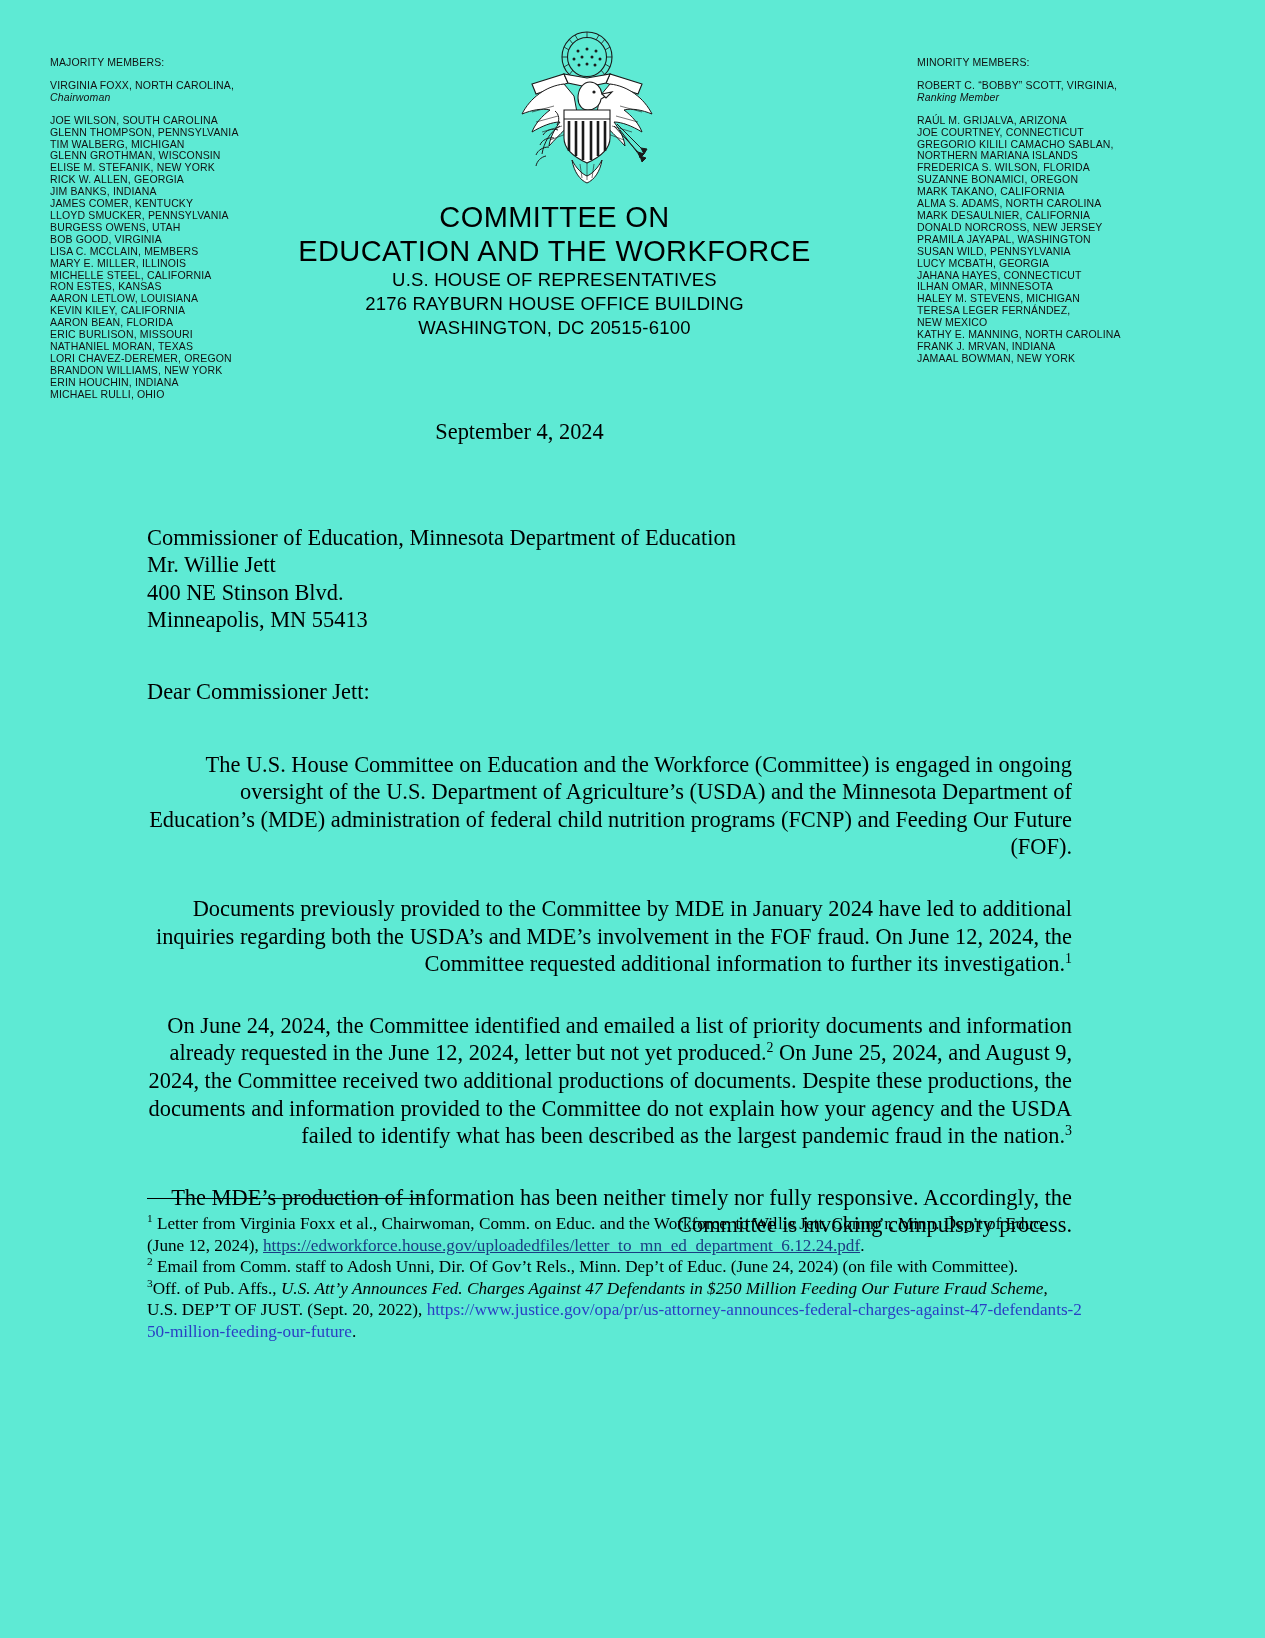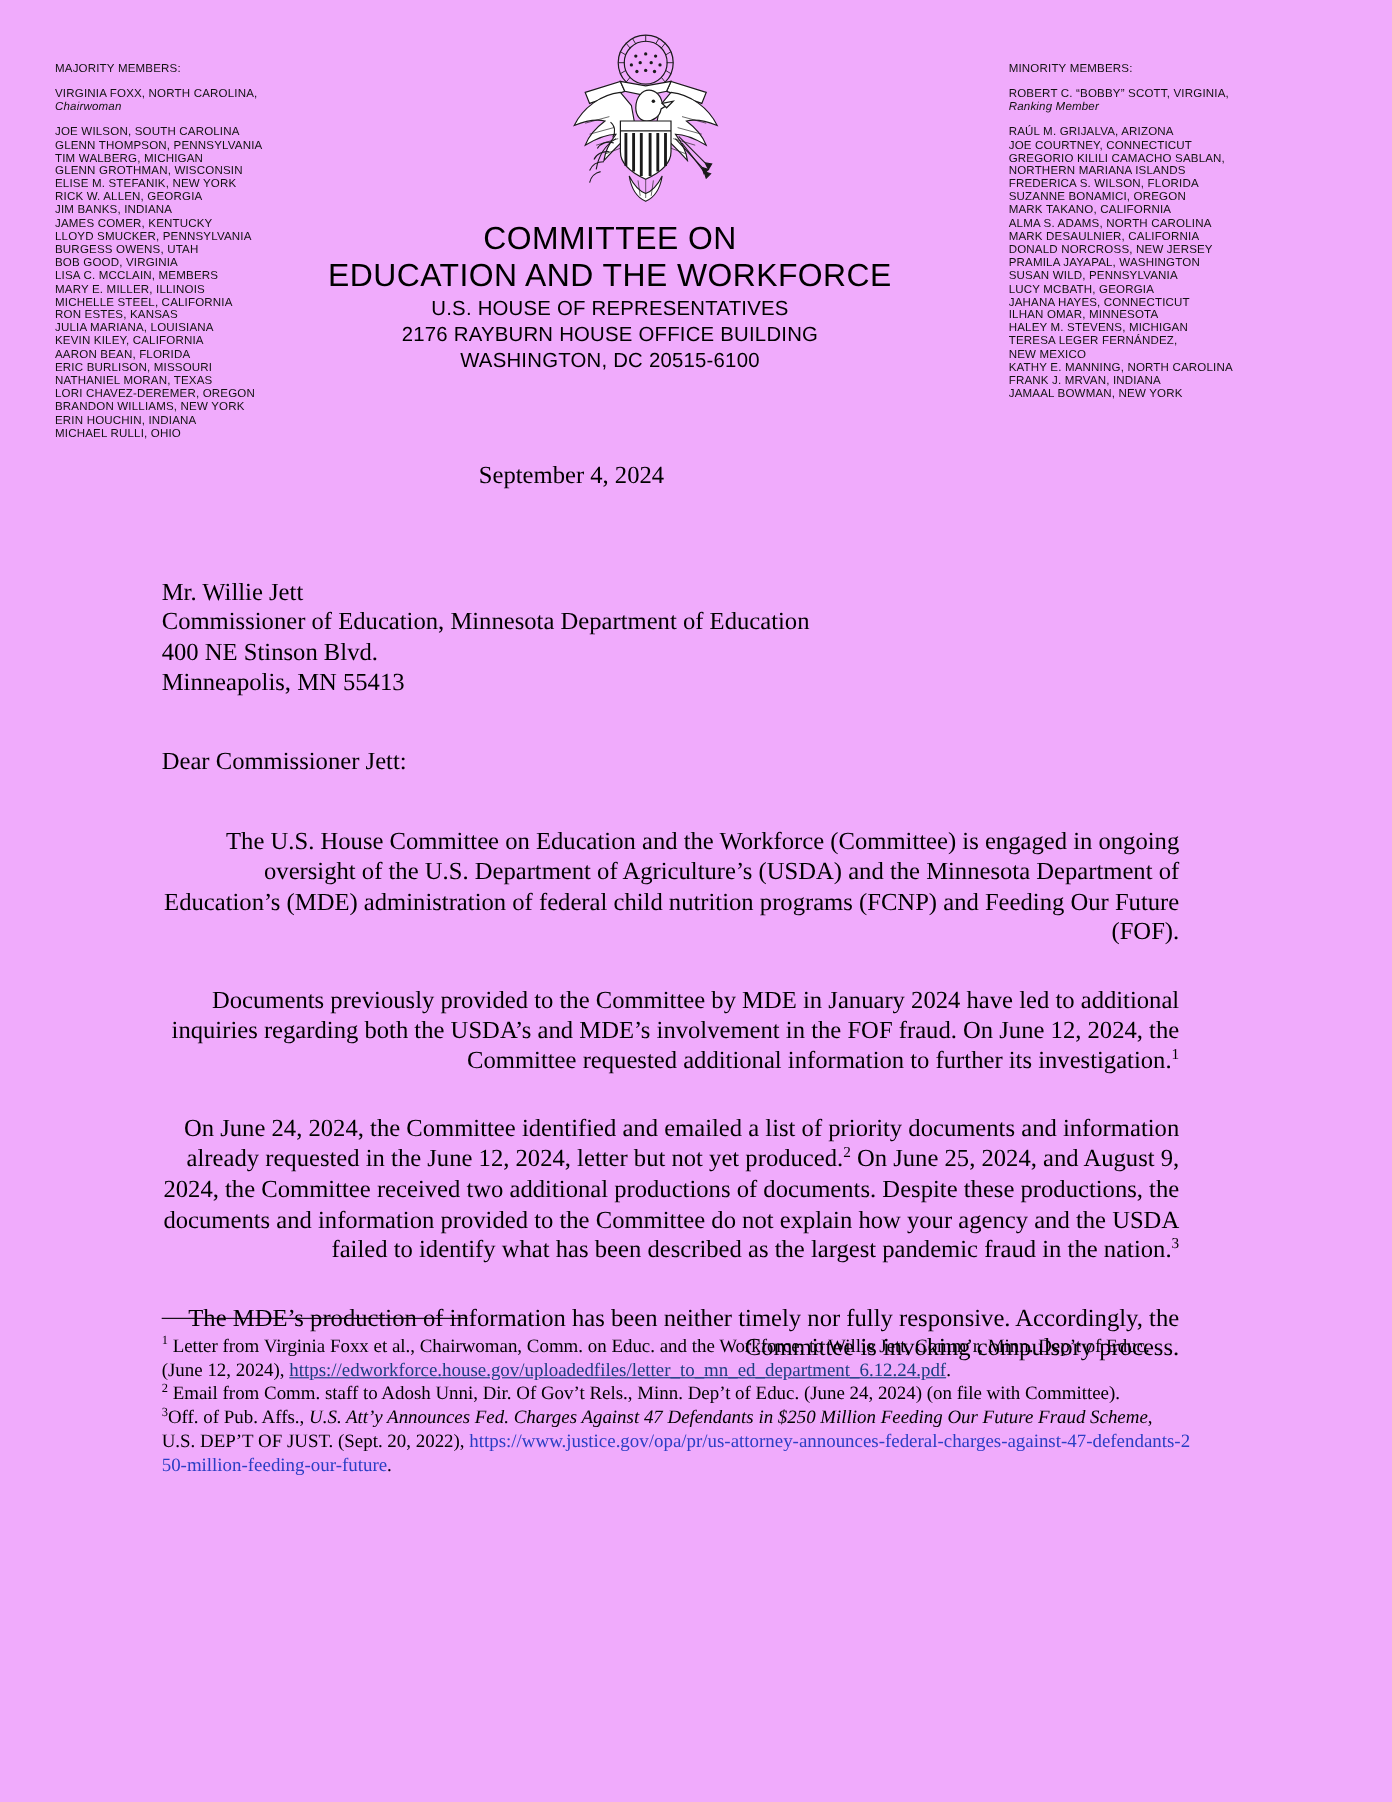--- a/index.html
+++ b/index.html
@@ -8,21 +8,21 @@
     background: #ffffff;
   }
   body {
     font-family: "Liberation Serif", serif;
     color: #000000;
   }
   .page {
     position: relative;
     width: 1265px;
     height: 1638px;
-    background: #f0abfc;
+    background: #5eead4;
     overflow: hidden;
     box-sizing: border-box;
   }
 
   
   .letterhead {
     position: absolute;
     top: 0;
     left: 0;
     width: 1265px;
@@ -167,21 +167,21 @@
         <div>RICK W. ALLEN, GEORGIA</div>
         <div>JIM BANKS, INDIANA</div>
         <div>JAMES COMER, KENTUCKY</div>
         <div>LLOYD SMUCKER, PENNSYLVANIA</div>
         <div>BURGESS OWENS, UTAH</div>
         <div>BOB GOOD, VIRGINIA</div>
         <div>LISA C. MCCLAIN, MEMBERS</div>
         <div>MARY E. MILLER, ILLINOIS</div>
         <div>MICHELLE STEEL, CALIFORNIA</div>
         <div>RON ESTES, KANSAS</div>
-        <div>JULIA MARIANA, LOUISIANA</div>
+        <div>AARON LETLOW, LOUISIANA</div>
         <div>KEVIN KILEY, CALIFORNIA</div>
         <div>AARON BEAN, FLORIDA</div>
         <div>ERIC BURLISON, MISSOURI</div>
         <div>NATHANIEL MORAN, TEXAS</div>
         <div>LORI CHAVEZ-DEREMER, OREGON</div>
         <div>BRANDON WILLIAMS, NEW YORK</div>
         <div>ERIN HOUCHIN, INDIANA</div>
         <div>MICHAEL RULLI, OHIO</div>
       </div>
     </div>
@@ -331,22 +331,22 @@
       <div class="committee-sub">2176 RAYBURN HOUSE OFFICE BUILDING</div>
       <div class="committee-sub">WASHINGTON, DC 20515-6100</div>
     </div>
   </div>
 
   <div class="body-area">
 
     <div class="date-line">September 4, 2024</div>
 
     <div class="addr-block">
+      <div>Commissioner of Education, Minnesota Department of Education</div>
       <div>Mr. Willie Jett</div>
-      <div>Commissioner of Education, Minnesota Department of Education</div>
       <div>400 NE Stinson Blvd.</div>
       <div>Minneapolis, MN 55413</div>
     </div>
 
     <div class="salutation">Dear Commissioner Jett:</div>
 
     <p class="para">The U.S. House Committee on Education and the Workforce (Committee) is engaged in ongoing oversight of the U.S. Department of Agriculture’s (USDA) and the Minnesota Department of Education’s (MDE) administration of federal child nutrition programs (FCNP) and Feeding Our Future (FOF).</p>
 
     <p class="para"><span>Documents previously provided to the Committee by MDE in January 2024 have led to additional inquiries regarding both the USDA’s and MDE’s involvement in the FOF fraud. On June 12, 2024, the Committee requested additional information to further its investigation.</span><sup>1</sup></p>
 

